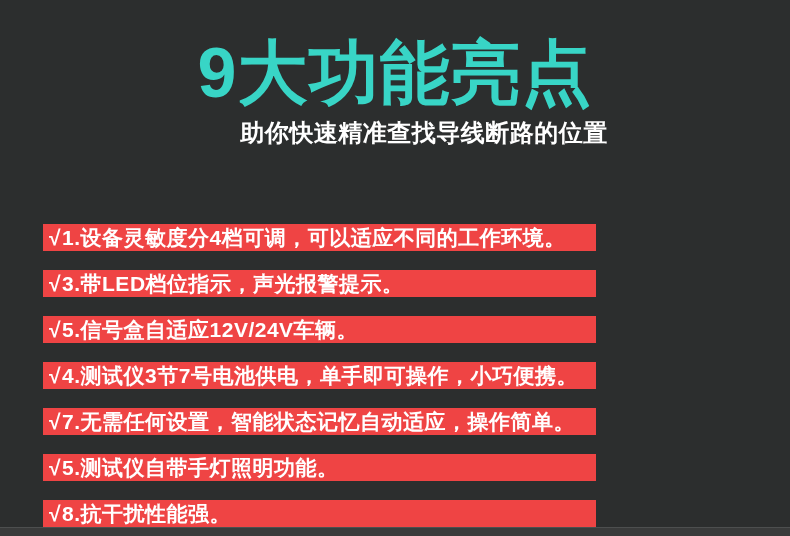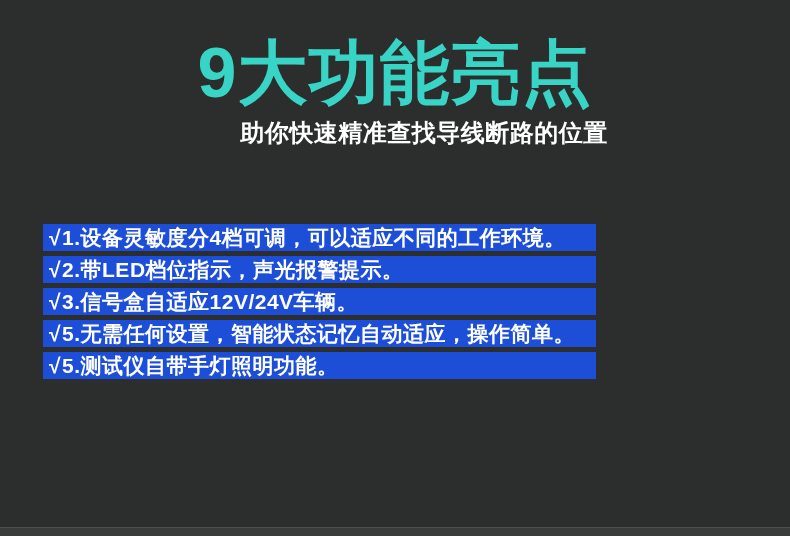--- a/index.html
+++ b/index.html
@@ -37,22 +37,22 @@
   }
   .features {
     position: absolute;
     top: 224px;
     left: 43px;
     width: 553px;
   }
   .feature-row {
     box-sizing: border-box;
     height: 27px;
-    margin-bottom: 5px;
-    background: #1d4ed8;
+    margin-bottom: 19px;
+    background: #ef4444;
     color: #FFFFFF;
     font-size: 21px;
     font-weight: bold;
     line-height: 27px;
     padding-left: 6px;
     letter-spacing: 0.5px;
     white-space: nowrap;
     overflow: hidden;
   }
   .feature-row .check {
@@ -78,28 +78,34 @@
   <div class="header">
     <div class="title">9大功能亮点</div>
     <div class="subtitle">助你快速精准查找导线断路的位置</div>
   </div>
 
   <div class="features">
     <div class="feature-row">
       <span class="check">√</span><span>1.设备灵敏度分4档可调，可以适应不同的工作环境。</span>
     </div>
     <div class="feature-row">
-      <span class="check">√</span><span>2.带LED档位指示，声光报警提示。</span>
+      <span class="check">√</span><span>3.带LED档位指示，声光报警提示。</span>
     </div>
     <div class="feature-row">
-      <span class="check">√</span><span>3.信号盒自适应12V/24V车辆。</span>
+      <span class="check">√</span><span>5.信号盒自适应12V/24V车辆。</span>
     </div>
     <div class="feature-row">
-      <span class="check">√</span><span>5.无需任何设置，智能状态记忆自动适应，操作简单。</span>
+      <span class="check">√</span><span>4.测试仪3节7号电池供电，单手即可操作，小巧便携。</span>
+    </div>
+    <div class="feature-row">
+      <span class="check">√</span><span>7.无需任何设置，智能状态记忆自动适应，操作简单。</span>
     </div>
     <div class="feature-row">
       <span class="check">√</span><span>5.测试仪自带手灯照明功能。</span>
+    </div>
+    <div class="feature-row">
+      <span class="check">√</span><span>8.抗干扰性能强。</span>
     </div>
   </div>
 
   <div class="bottom-strip"></div>
 
 </div>
 
 </body></html>

